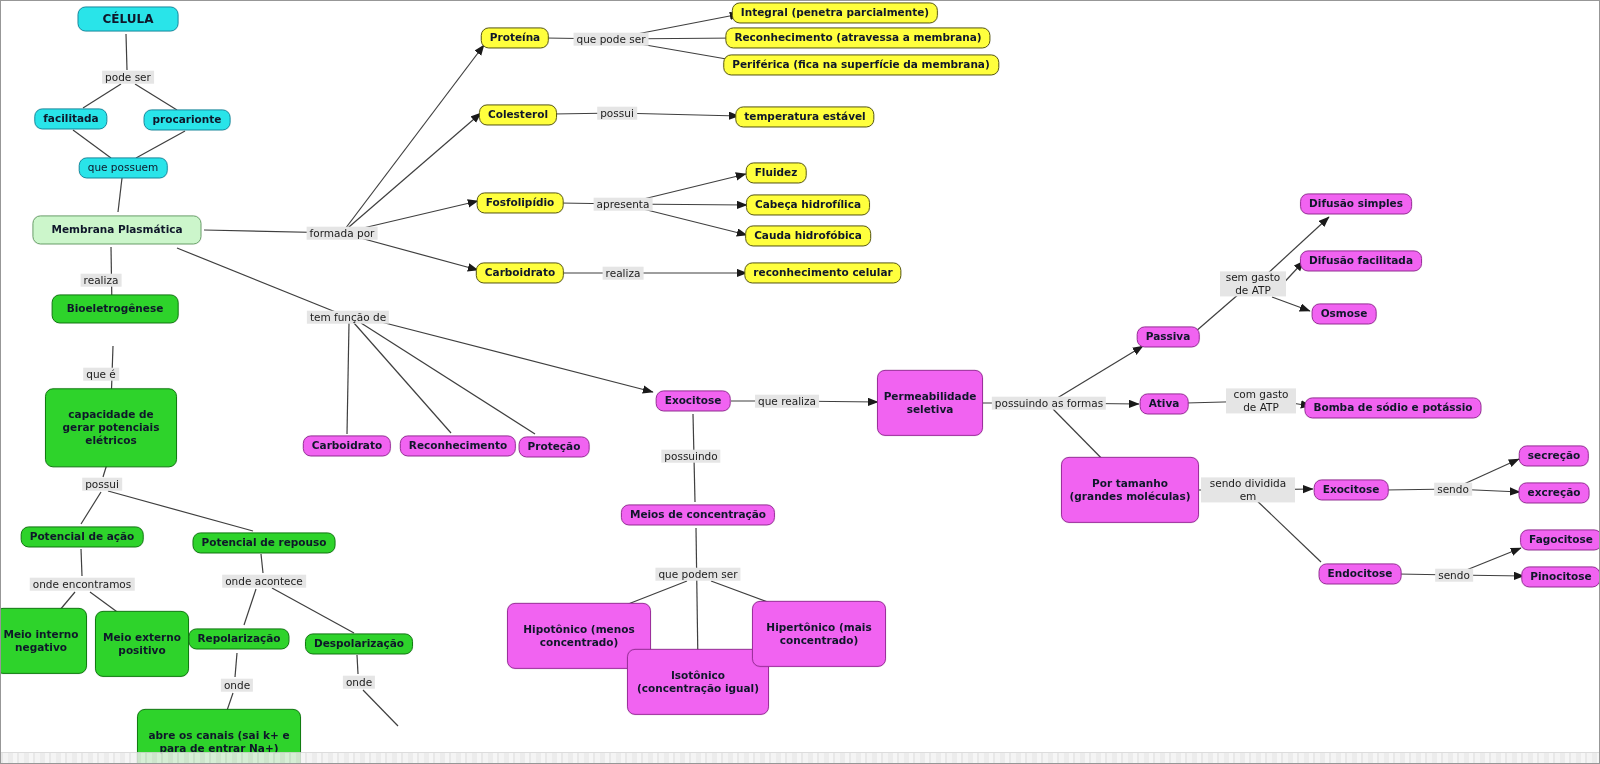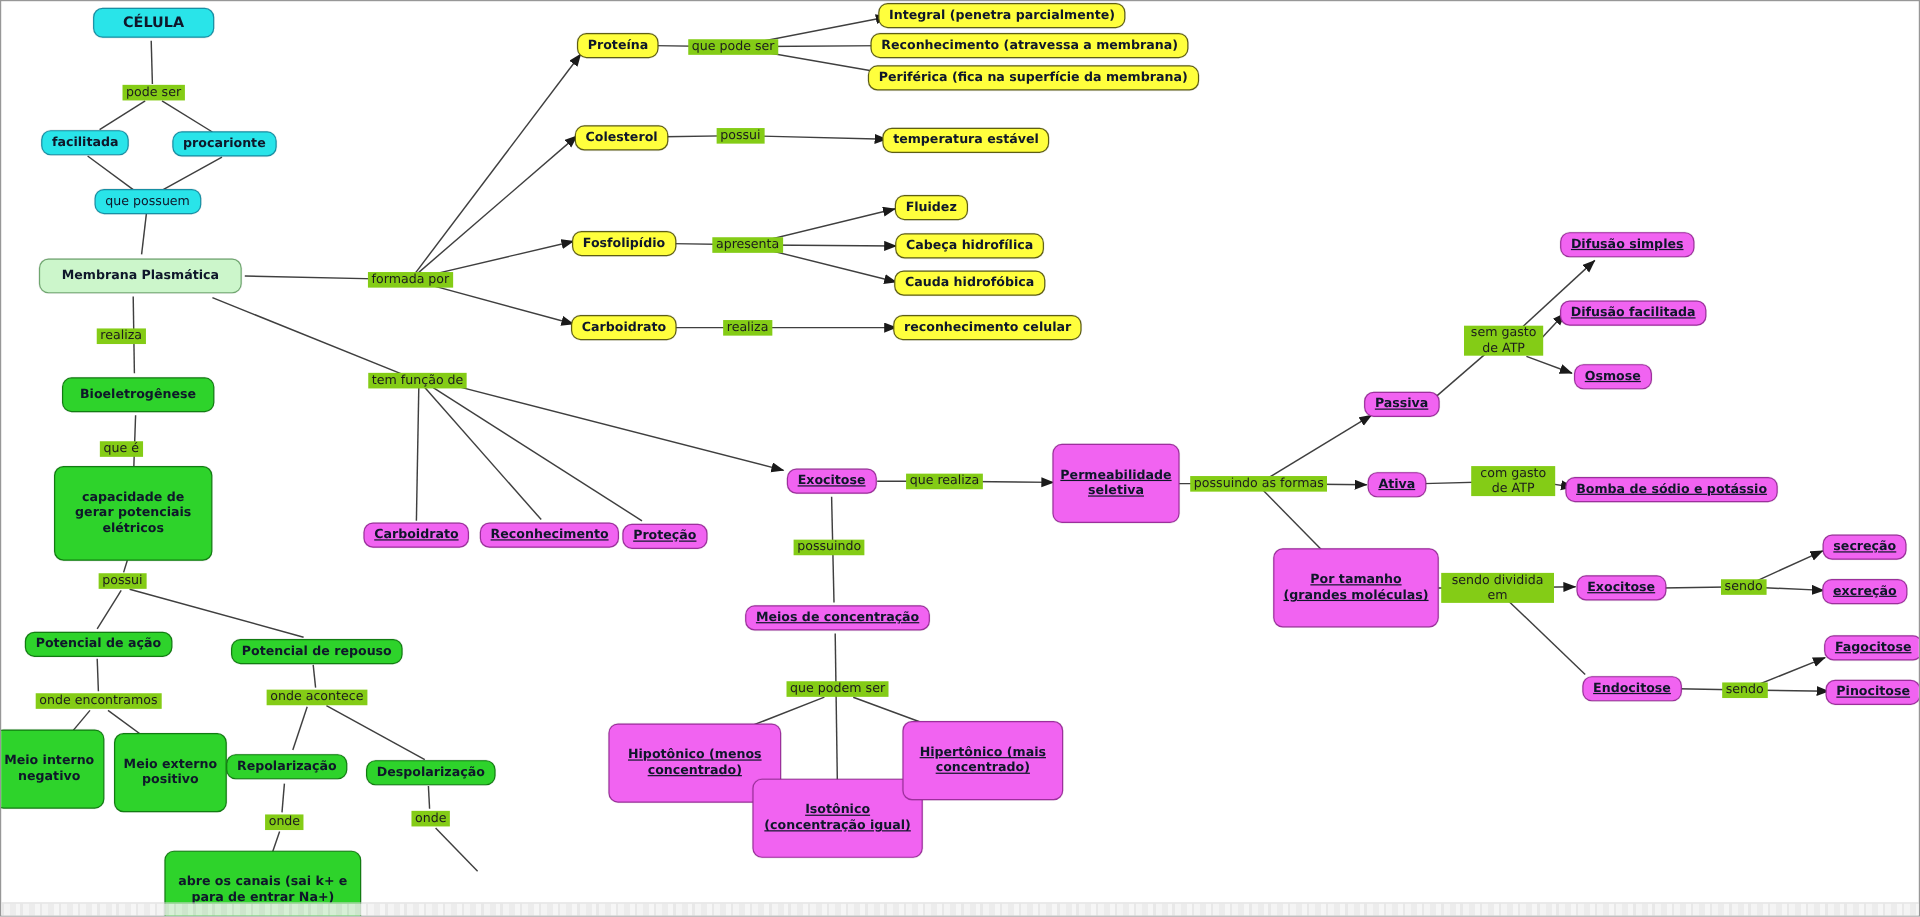--- a/index.html
+++ b/index.html
@@ -14,25 +14,25 @@
     position:absolute;transform:translate(-50%,-50%);
     padding:3px 8px;border-radius:8px;border:1.5px solid #444;
     font-size:10.5px;font-weight:bold;color:#0f172a;text-align:center;
     white-space:nowrap;line-height:1.25;box-shadow:0 0 0 0.5px rgba(0,0,0,.08);
   }
   .node.wrap{white-space:normal;padding:19px 5px;}
   .cyan{background:#29e4e9;border-color:#168fa4;}
   .lgreen{background:#ccf6cb;border-color:#6fa66f;}
   .green{background:#2ed32b;border-color:#117c11;}
   .yellow{background:#ffff3d;border-color:#5e5e14;}
-  .magenta{background:#f163f1;border-color:#9c2f9c;text-decoration:underline;}
+  .magenta{background:#f163f1;border-color:#9c2f9c;}
   .plain{font-weight:normal;text-align:center;}
   .link-label{
     position:absolute;transform:translate(-50%,-50%);
-    background:#84cc16;color:#1c1c1c;font-size:10.5px;line-height:1.2;
+    background:#e5e5e5;color:#1c1c1c;font-size:10.5px;line-height:1.2;
     padding:0 3px;white-space:nowrap;text-align:center;
   }
   .link-label.wrap{white-space:normal;}
   .bottom-strip{
     position:absolute;left:0;right:0;bottom:0;height:10px;
     background:repeating-linear-gradient(90deg,#e4e4e4 0 2px,#f3f3f3 2px 7px,#e9e9e9 7px 12px,#f5f5f5 12px 16px);
     border-top:1px solid #d7d7d7;opacity:.85;
   }
 </style>
 </head>
@@ -125,21 +125,21 @@
       <line x1="1453" y1="574" x2="1523" y2="575" marker-end="url(#ah)"></line>
     </g>
   </svg>
 
   <div class="node cyan" style="left:127px;top:18px;padding:4px 24px;font-size:12px">CÉLULA</div>
   <div class="node cyan" style="left:70px;top:118px">facilitada</div>
   <div class="node cyan" style="left:186px;top:119px">procarionte</div>
   <div class="node cyan plain" style="left:122px;top:167px">que possuem</div>
   <div class="node lgreen" style="left:116px;top:229px;padding:7px 18px">Membrana Plasmática</div>
 
-  <div class="node green" style="left:114px;top:328px;padding:7px 14px">Bioeletrogênese</div>
+  <div class="node green" style="left:114px;top:308px;padding:7px 14px">Bioeletrogênese</div>
   <div class="node green wrap" style="left:110px;top:427px;width:120px">capacidade de gerar potenciais elétricos</div>
   <div class="node green" style="left:81px;top:536px">Potencial de ação</div>
   <div class="node green" style="left:263px;top:542px">Potencial de repouso</div>
   <div class="node green wrap" style="left:40px;top:640px;width:80px">Meio interno negativo</div>
   <div class="node green wrap" style="left:141px;top:643px;width:82px">Meio externo positivo</div>
   <div class="node green" style="left:238px;top:638px">Repolarização</div>
   <div class="node green" style="left:358px;top:643px">Despolarização</div>
   <div class="node green wrap" style="left:218px;top:741px;width:152px">abre os canais (sai k+ e para de entrar Na+)</div>
 
   <div class="node yellow" style="left:514px;top:37px">Proteína</div>

